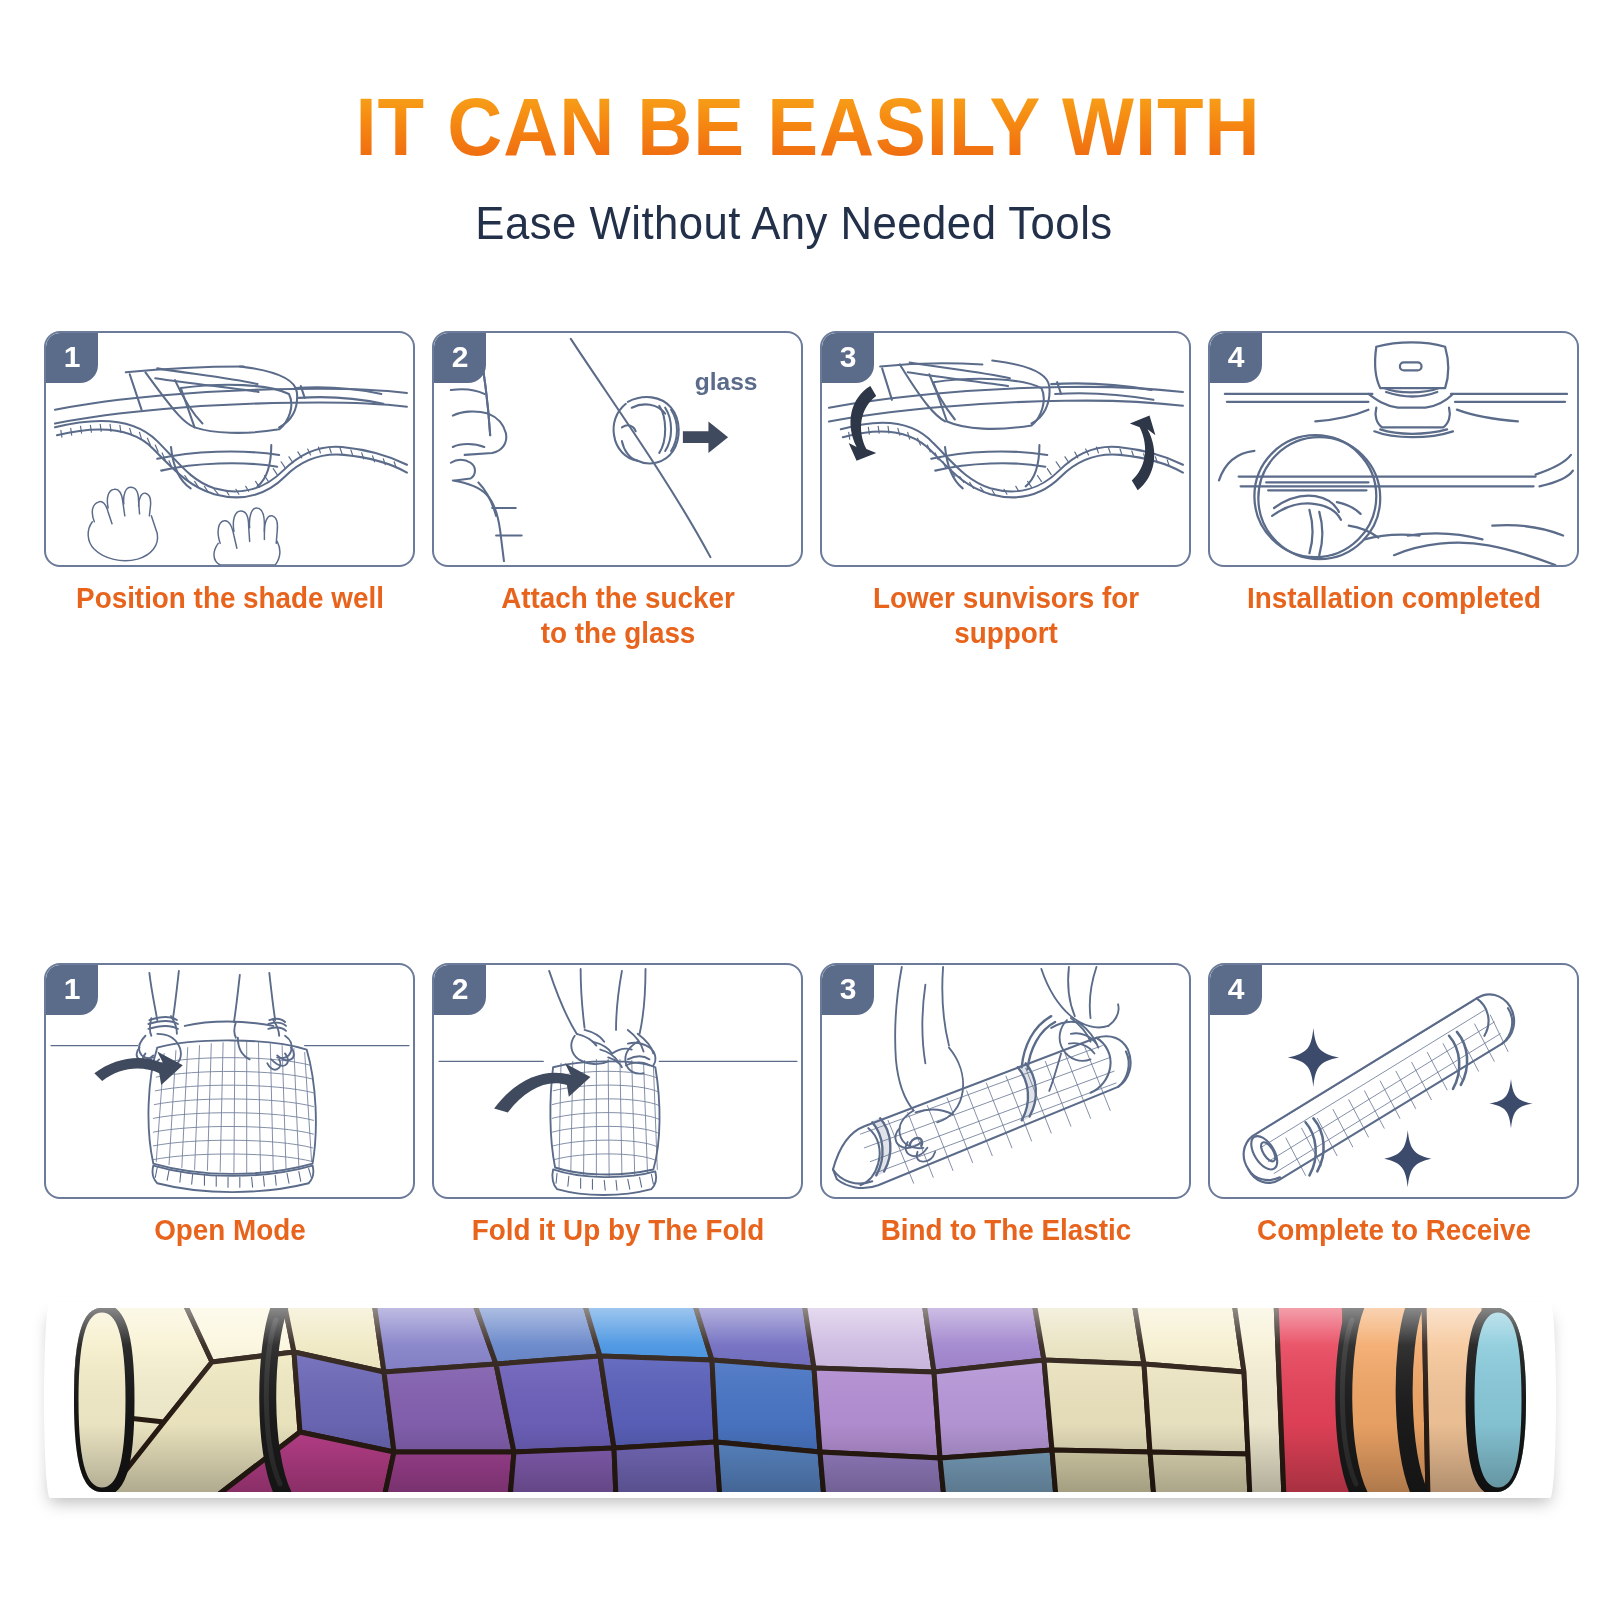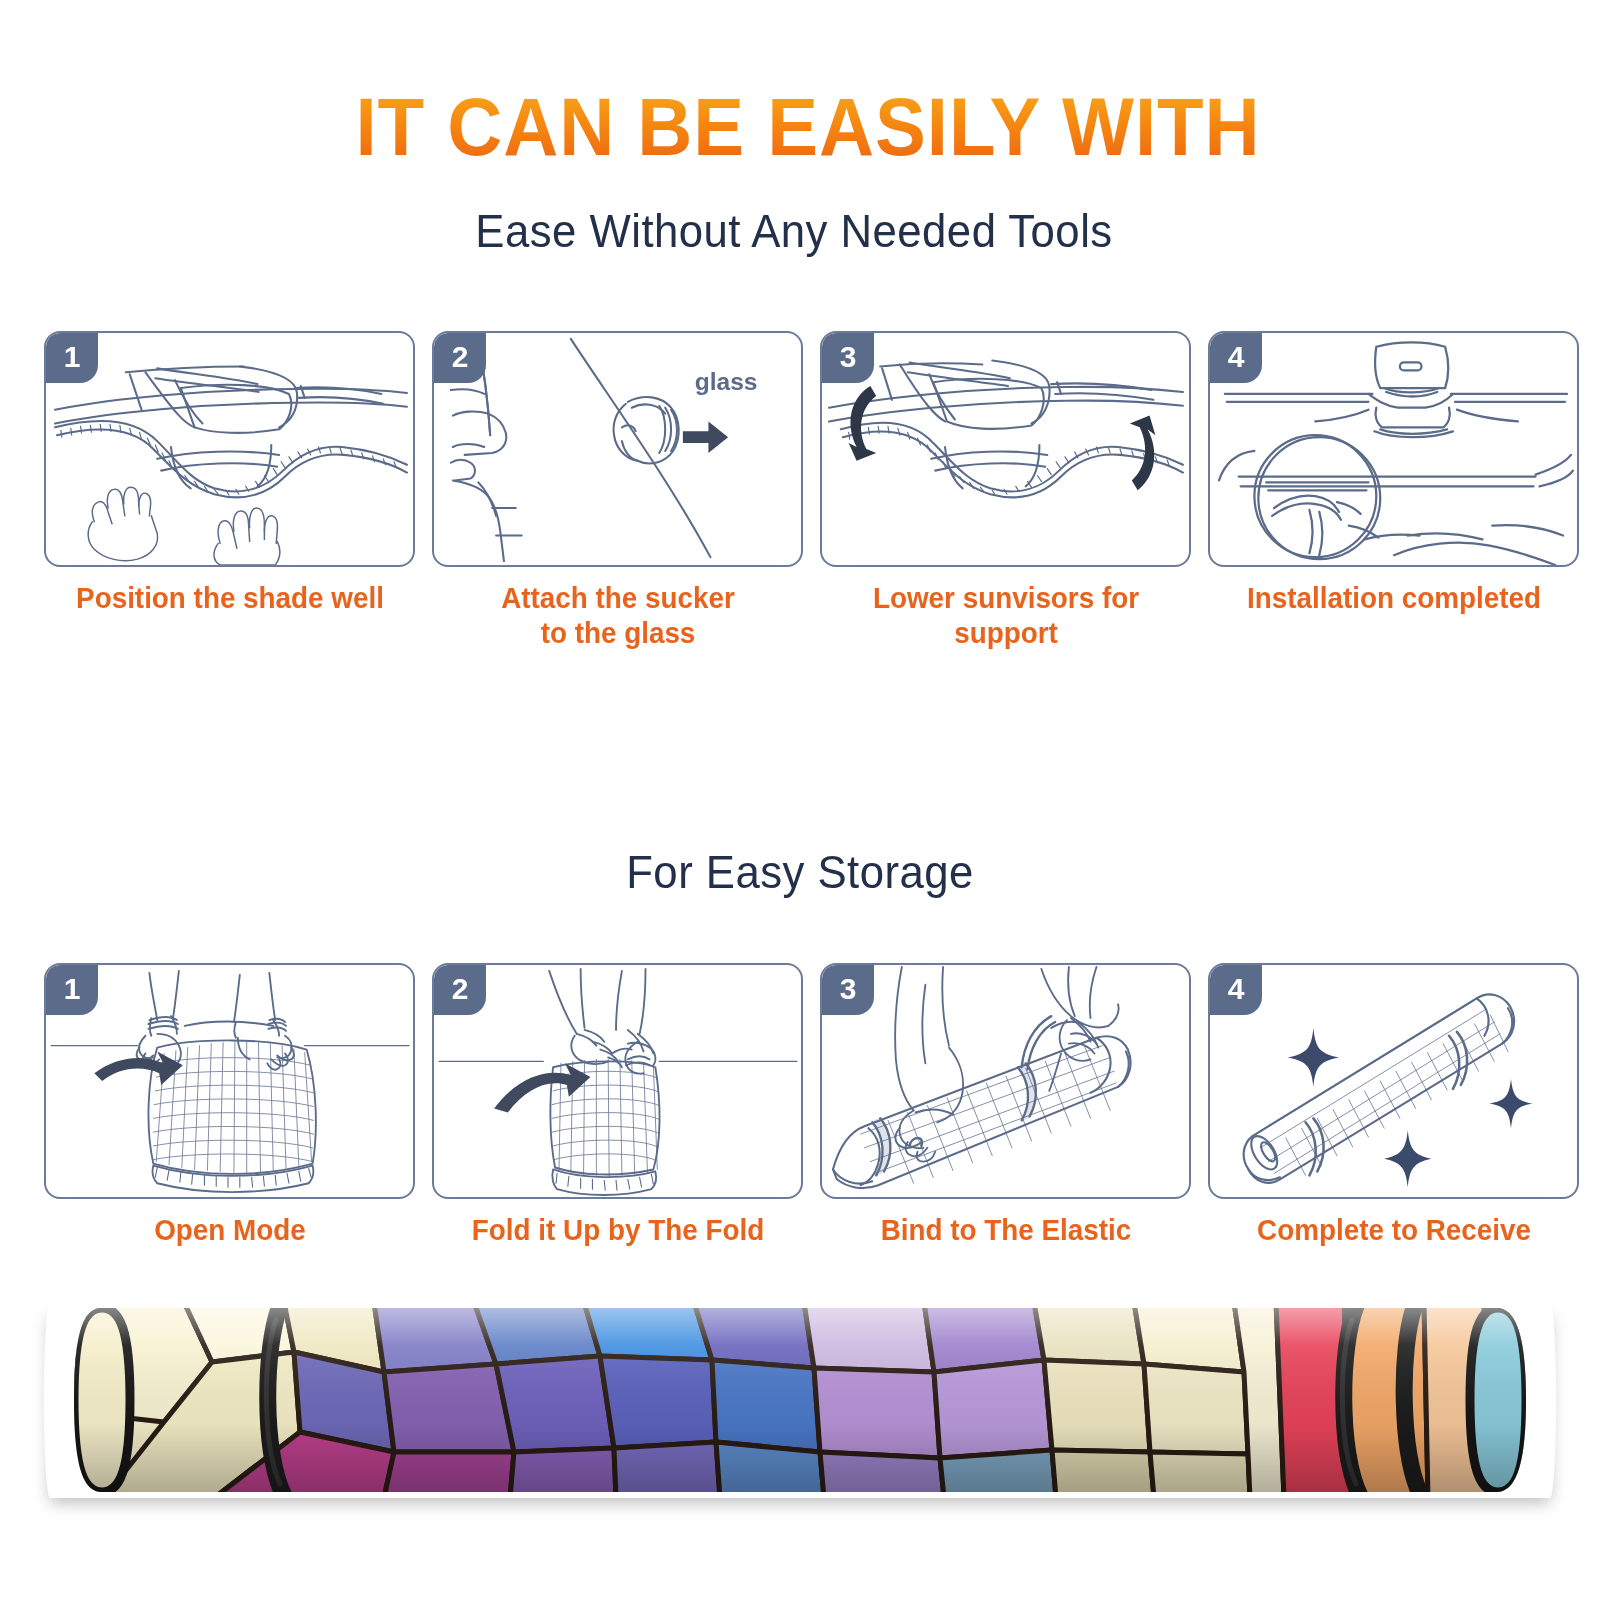--- a/index.html
+++ b/index.html
@@ -104,21 +104,21 @@
   }
 </style>
 </head>
 <body>
 
 <div class="page">
 
   <div class="section-head" style="position:absolute; left:8px; top:86px; width:1600px;">
     <div class="headline">IT CAN BE EASILY WITH</div>
   </div>
-  <div class="section-head" style="position:absolute; left:0; top:204px; width:1588px;">
+  <div class="section-head" style="position:absolute; left:0; top:196px; width:1588px;">
     <div class="subhead">Ease Without Any Needed Tools</div>
   </div>
 
   <div class="steps" style="top:331px;">
 
     <div class="step">
       <div class="card">
         <div class="badge">1</div>
         <svg class="art" viewBox="0 0 371 236">
           <g fill="none" stroke="#5B6B8A" stroke-width="2.1" stroke-linecap="round" stroke-linejoin="round">
@@ -276,23 +276,20 @@
             <path d="M200 206 C226 202 254 204 276 210"></path>
             <path d="M186 226 C214 214 250 210 282 216 C310 221 334 230 350 236"></path>
             <path d="M286 196 C312 194 338 198 358 206"></path>
           </g>
         </svg>
       </div>
       <div class="caption">Installation completed</div>
     </div>
   </div>
 
-  <div class="section-head" style="position:absolute; left:0; top:845px; width:1600px;">
-    <div class="subhead">For Easy Storage</div>
-  </div>
 
   <div class="steps" style="top:963px;">
 
     <div class="step">
       <div class="card">
         <div class="badge">1</div>
         <svg class="art" viewBox="0 0 371 236">
           <g fill="none" stroke="#5B6B8A" stroke-width="1.9" stroke-linecap="round" stroke-linejoin="round">
             <path d="M4 82 L92 82" stroke-width="1.4"></path>
             <path d="M262 82 L368 82" stroke-width="1.4"></path>

